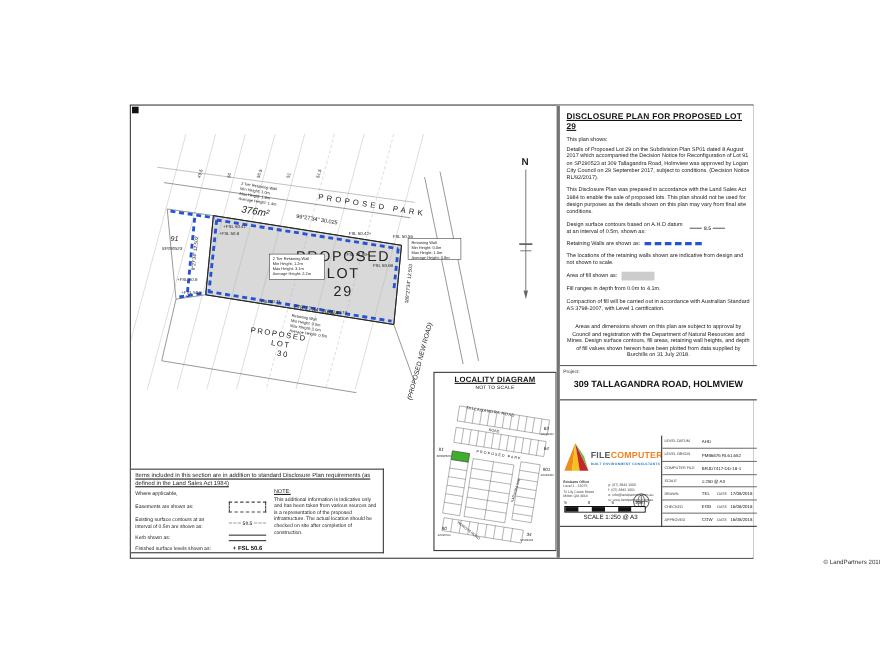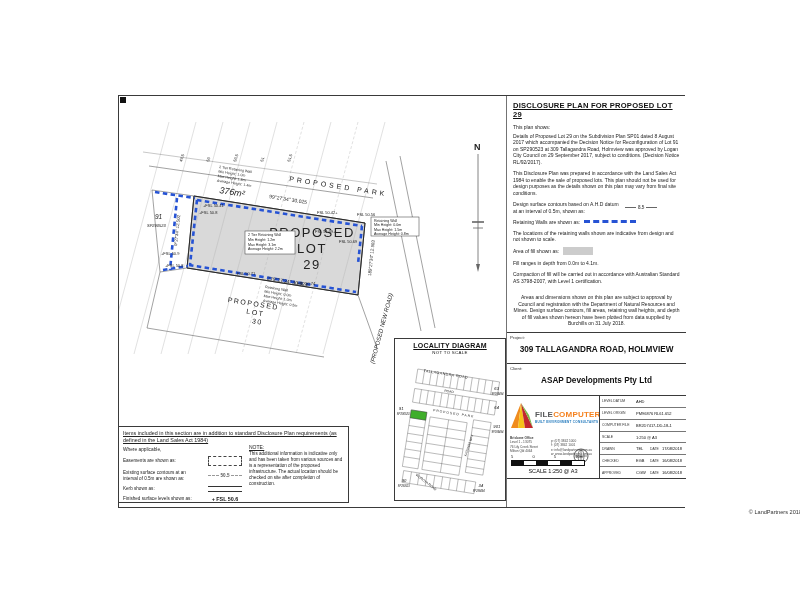--- a/index.html
+++ b/index.html
@@ -1,20 +1,20 @@
 <!DOCTYPE html>
 <html><head>
 <meta charset="utf-8">
 <style>
   html,body{margin:0;padding:0;background:#fff;}
   body{width:800px;height:600px;position:relative;font-family:"Liberation Sans",sans-serif;color:#111;-webkit-font-smoothing:antialiased;}
   .sheet{position:absolute;left:118px;top:95px;width:567px;height:413px;border:1px solid #3a3a3a;box-sizing:border-box;background:#fff;}
   .corner-mark{position:absolute;left:1px;top:1px;width:6px;height:6px;background:#111;}
   
-  .rpanel{position:absolute;left:387px;top:0;width:179px;height:411px;border-left:1px solid #737373;box-sizing:border-box;background:#fff;}
+  .rpanel{position:absolute;left:387px;top:0;width:179px;height:411px;border-left:3px solid #737373;box-sizing:border-box;background:#fff;}
   .disc{position:absolute;left:0;top:0;width:179px;height:237px;border-bottom:1px solid #3a3a3a;box-sizing:border-box;padding:5px 6px;position:absolute;}
   .disc-title{font-size:7.6px;font-weight:bold;text-decoration:underline;letter-spacing:.2px;margin-bottom:5px;}
   .disc p{font-size:5px;line-height:1.32;margin:0 0 4.5px 0;color:#222;}
   .symrow{display:flex;align-items:center;gap:4px;margin:0 0 4.5px 0;}
   .symrow .t{font-size:5px;line-height:1.32;color:#222;flex:0 1 auto;}
   .dashline{display:inline-block;width:11px;border-top:1px solid #666;height:0;}
   .sym-contour{display:inline-flex;align-items:center;gap:2px;font-size:4.6px;color:#555;}
   .rw-sym{display:inline-block;width:52px;height:0;border-top:3px dashed #2653d4;}
   .fill-sym{display:inline-block;width:30px;height:8px;background:#ccc;}
   .disc-footer{position:absolute;left:6px;right:6px;bottom:5px;font-size:5px;line-height:1.32;color:#222;text-align:center;}
@@ -299,24 +299,20 @@
       </div>
       <p>Fill ranges in depth from 0.0m to 4.1m.</p>
       <p>Compaction of fill will be carried out in accordance with Australian Standard AS 3798-2007, with Level 1 certification.</p>
       <div class="disc-footer">Areas and dimensions shown on this plan are subject to approval by Council and registration with the Department of Natural Resources and Mines. Design surface contours, fill areas, retaining wall heights, and depth of fill values shown hereon have been plotted from data supplied by Burchills on 31 July 2018.</div>
     </div>
 
     <div class="secbox" style="top:237px;height:31px;">
       <span class="sec-label">Project:</span>
       <div class="sec-value">309 TALLAGANDRA ROAD, HOLMVIEW</div>
     </div>
-    <div class="secbox" style="top:268px;height:32px;">
-      <span class="sec-label">Client:</span>
-      <div class="sec-value">ASAP Developments Pty Ltd</div>
-    </div>
 
     <div class="logocell">
       <svg width="26" height="30" viewBox="0 0 26 30" style="position:absolute;left:2px;top:5px">
         <polygon points="12,2 2,27 9,27" fill="#f08c1e"></polygon>
         <polygon points="12,2 9,27 16,27" fill="#f6c21a"></polygon>
         <polygon points="12,2 16,27 24,27" fill="#c3272e"></polygon>
         <polygon points="12,2 20,14 24,27" fill="#7ab648"></polygon>
       </svg>
       <div class="logo-wordmark">
         <span class="lw-land">FILE</span><span class="lw-partners">COMPUTER</span>

